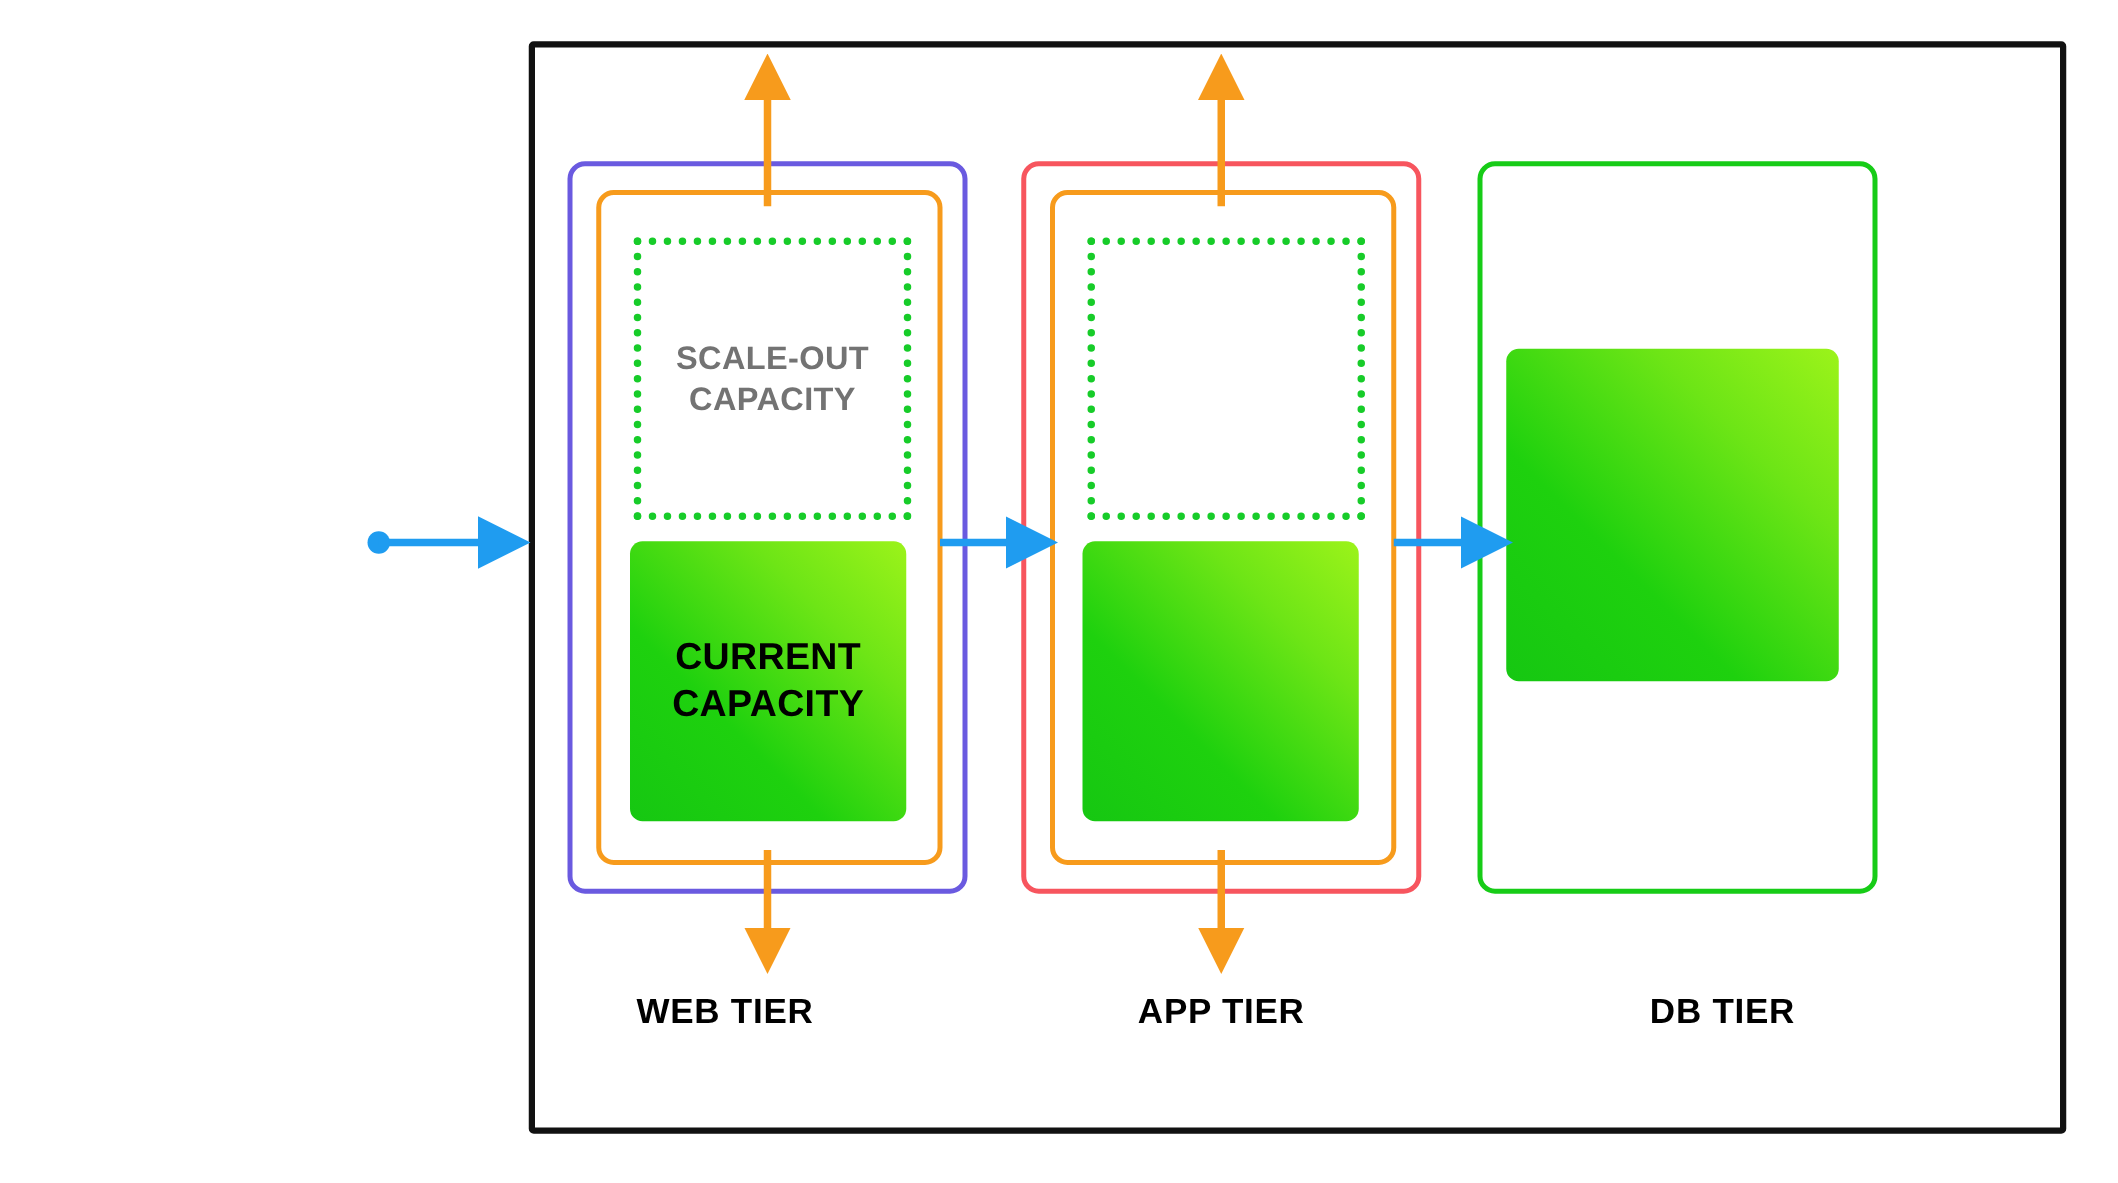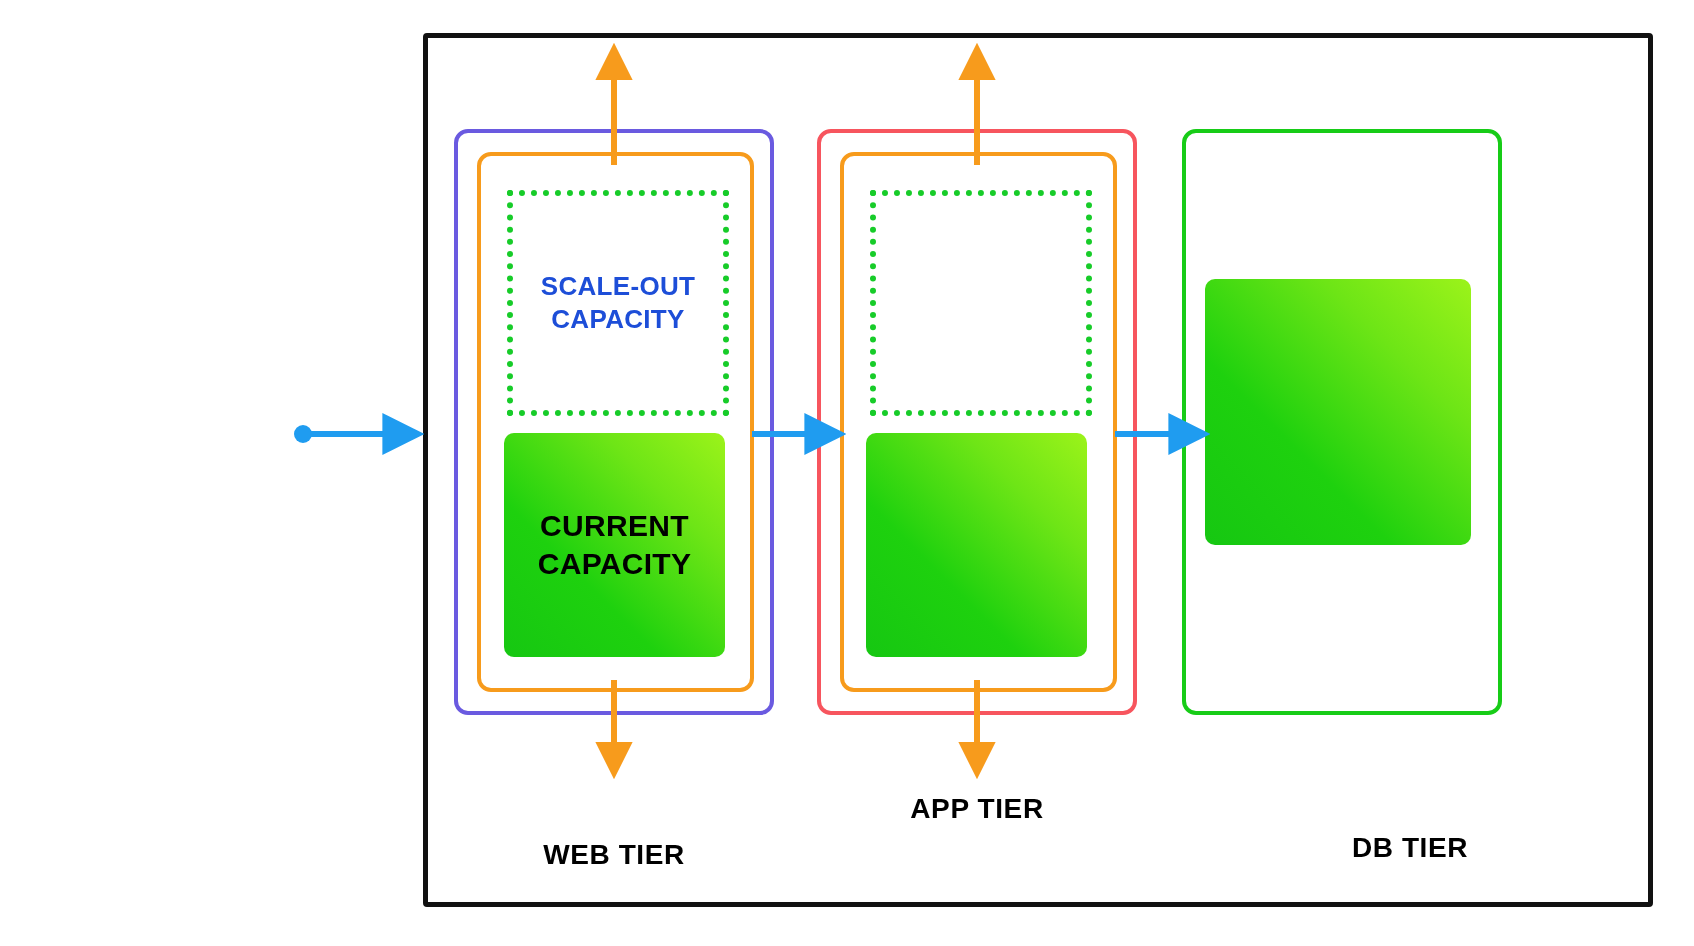--- a/index.html
+++ b/index.html
@@ -94,21 +94,21 @@
     display: flex;
     align-items: center;
     justify-content: center;
     text-align: center;
   }
   .scaleout-web { left: 507px; top: 190px; width: 222px; height: 226px; }
   .scaleout-app { left: 870px; top: 190px; width: 222px; height: 226px; }
   .scaleout-label {
     font-size: 26px;
     font-weight: bold;
-    color: #1d4ed8;
+    color: #737373;
     line-height: 1.28;
     letter-spacing: 0.3px;
   }
 
   
   .capacity-box {
     position: absolute;
     box-sizing: border-box;
     border-radius: 10px;
     background: linear-gradient(45deg, #16c712 0%, #1ed10e 35%, #6de516 72%, #9cf31a 100%);
@@ -132,23 +132,23 @@
   .tier-caption {
     position: absolute;
     font-size: 28px;
     font-weight: bold;
     color: #000000;
     letter-spacing: 0.6px;
     white-space: nowrap;
     text-align: center;
     transform: translateX(-50%);
   }
-  .cap-web { left: 614px; top: 793px; margin-top: 46px; }
+  .cap-web { left: 580px; top: 793px; }
   .cap-app { left: 977px; top: 793px; }
-  .cap-db  { left: 1410px; top: 793px; margin-top: 39px; }
+  .cap-db  { left: 1378px; top: 793px; }
 
   
   .arrow-layer {
     position: absolute;
     left: 0; top: 0;
     width: 1694px;
     height: 946px;
     pointer-events: none;
   }
 </style>

